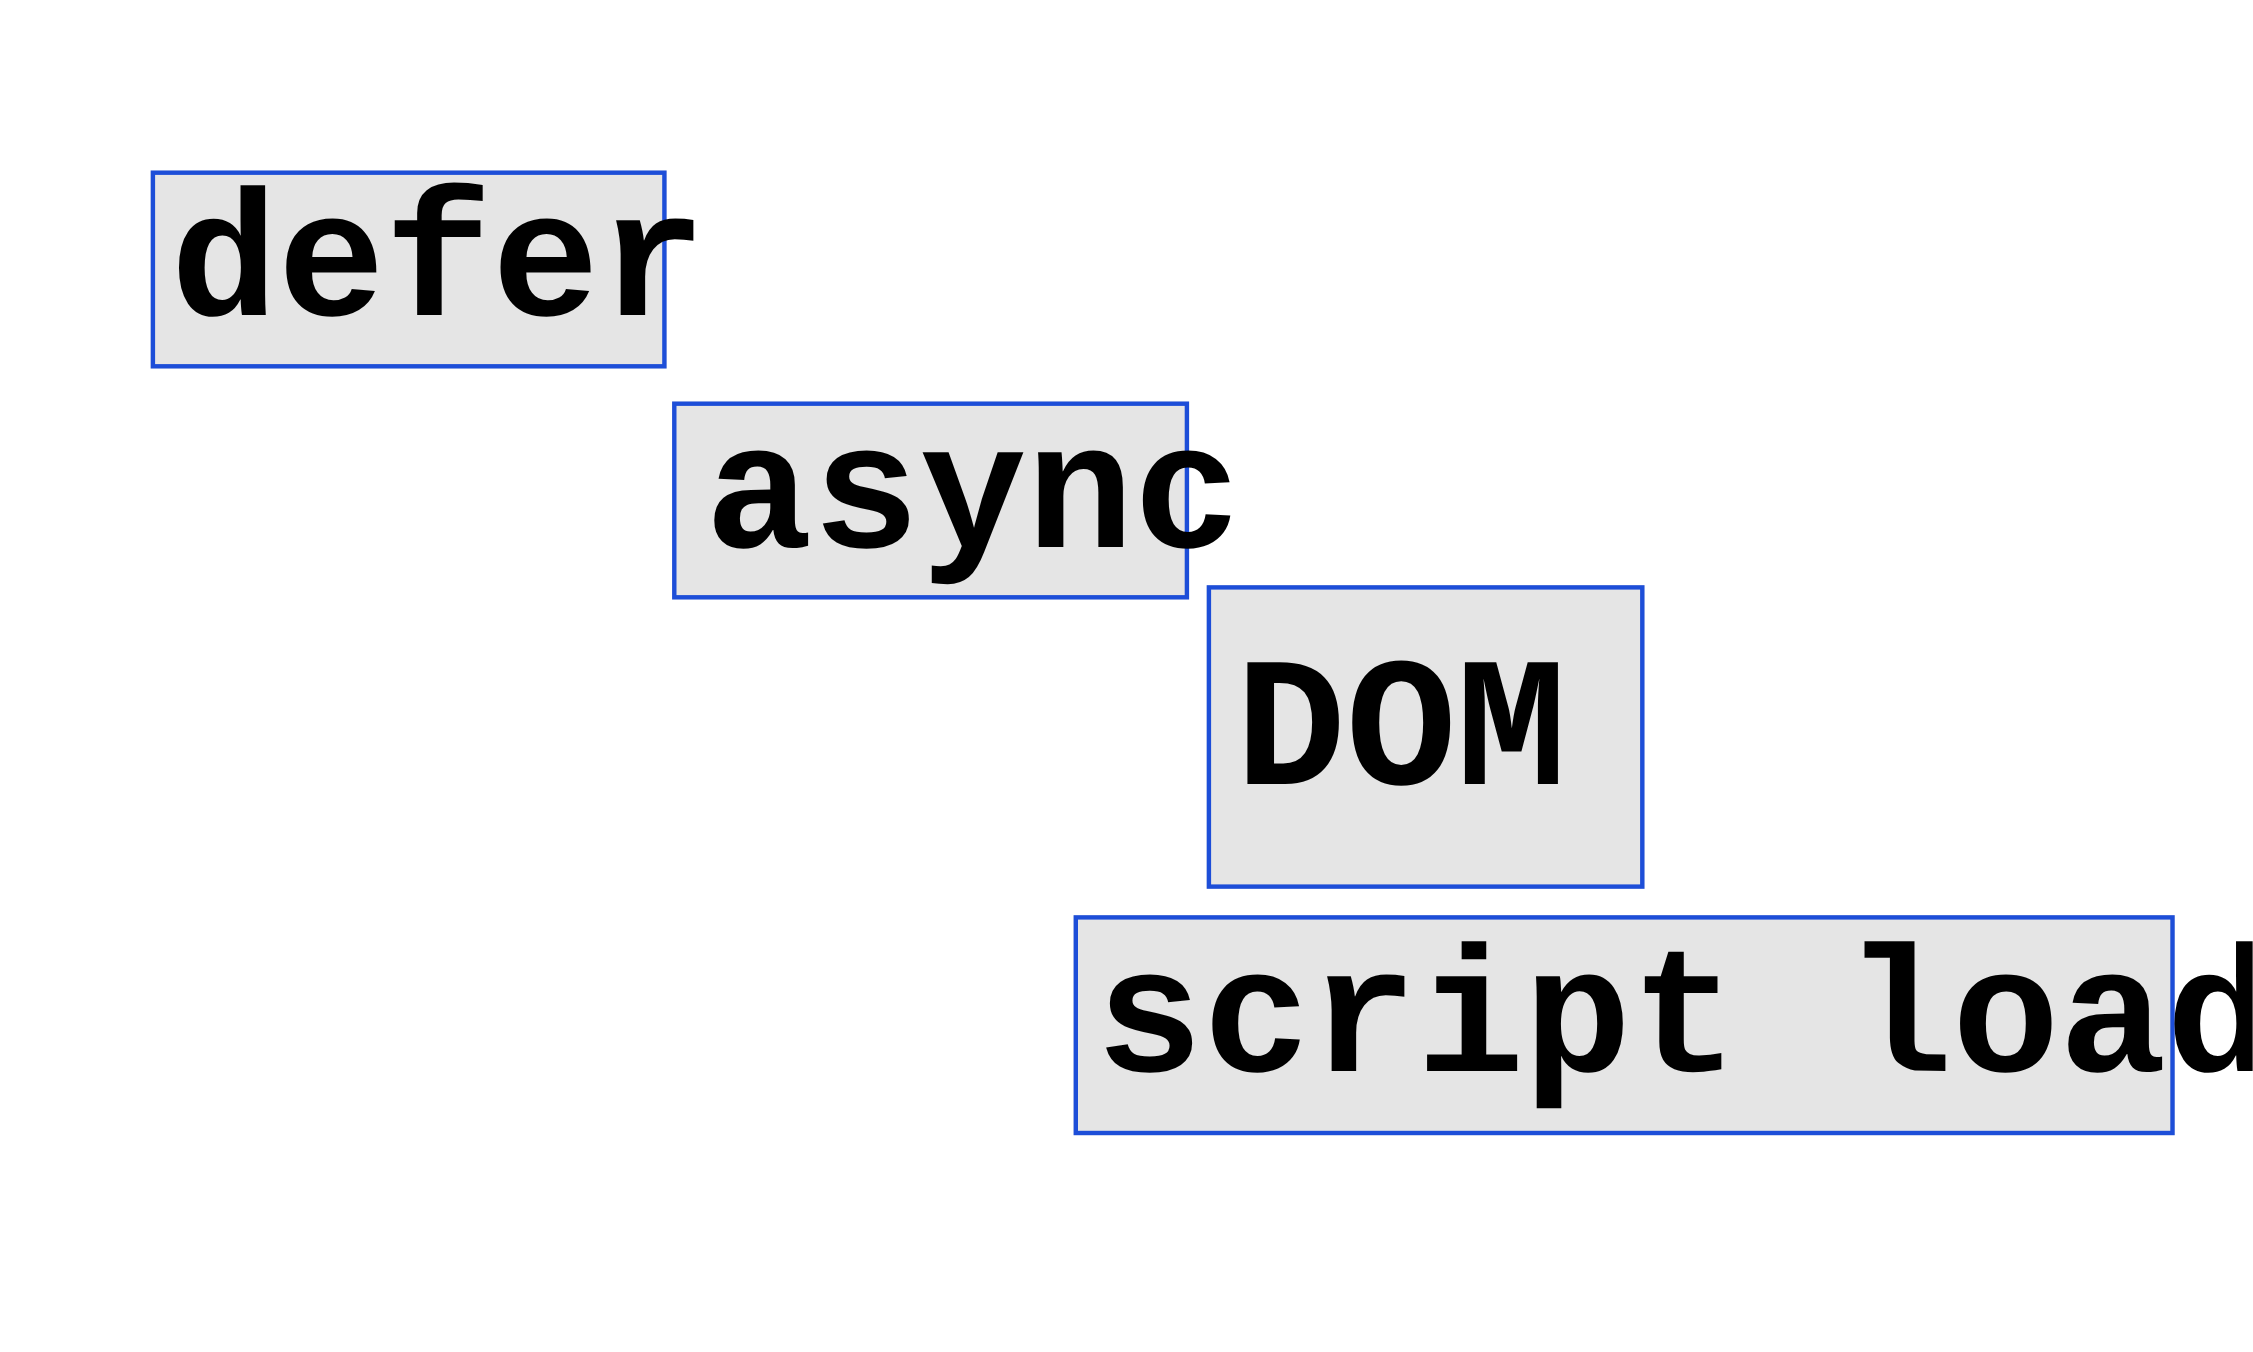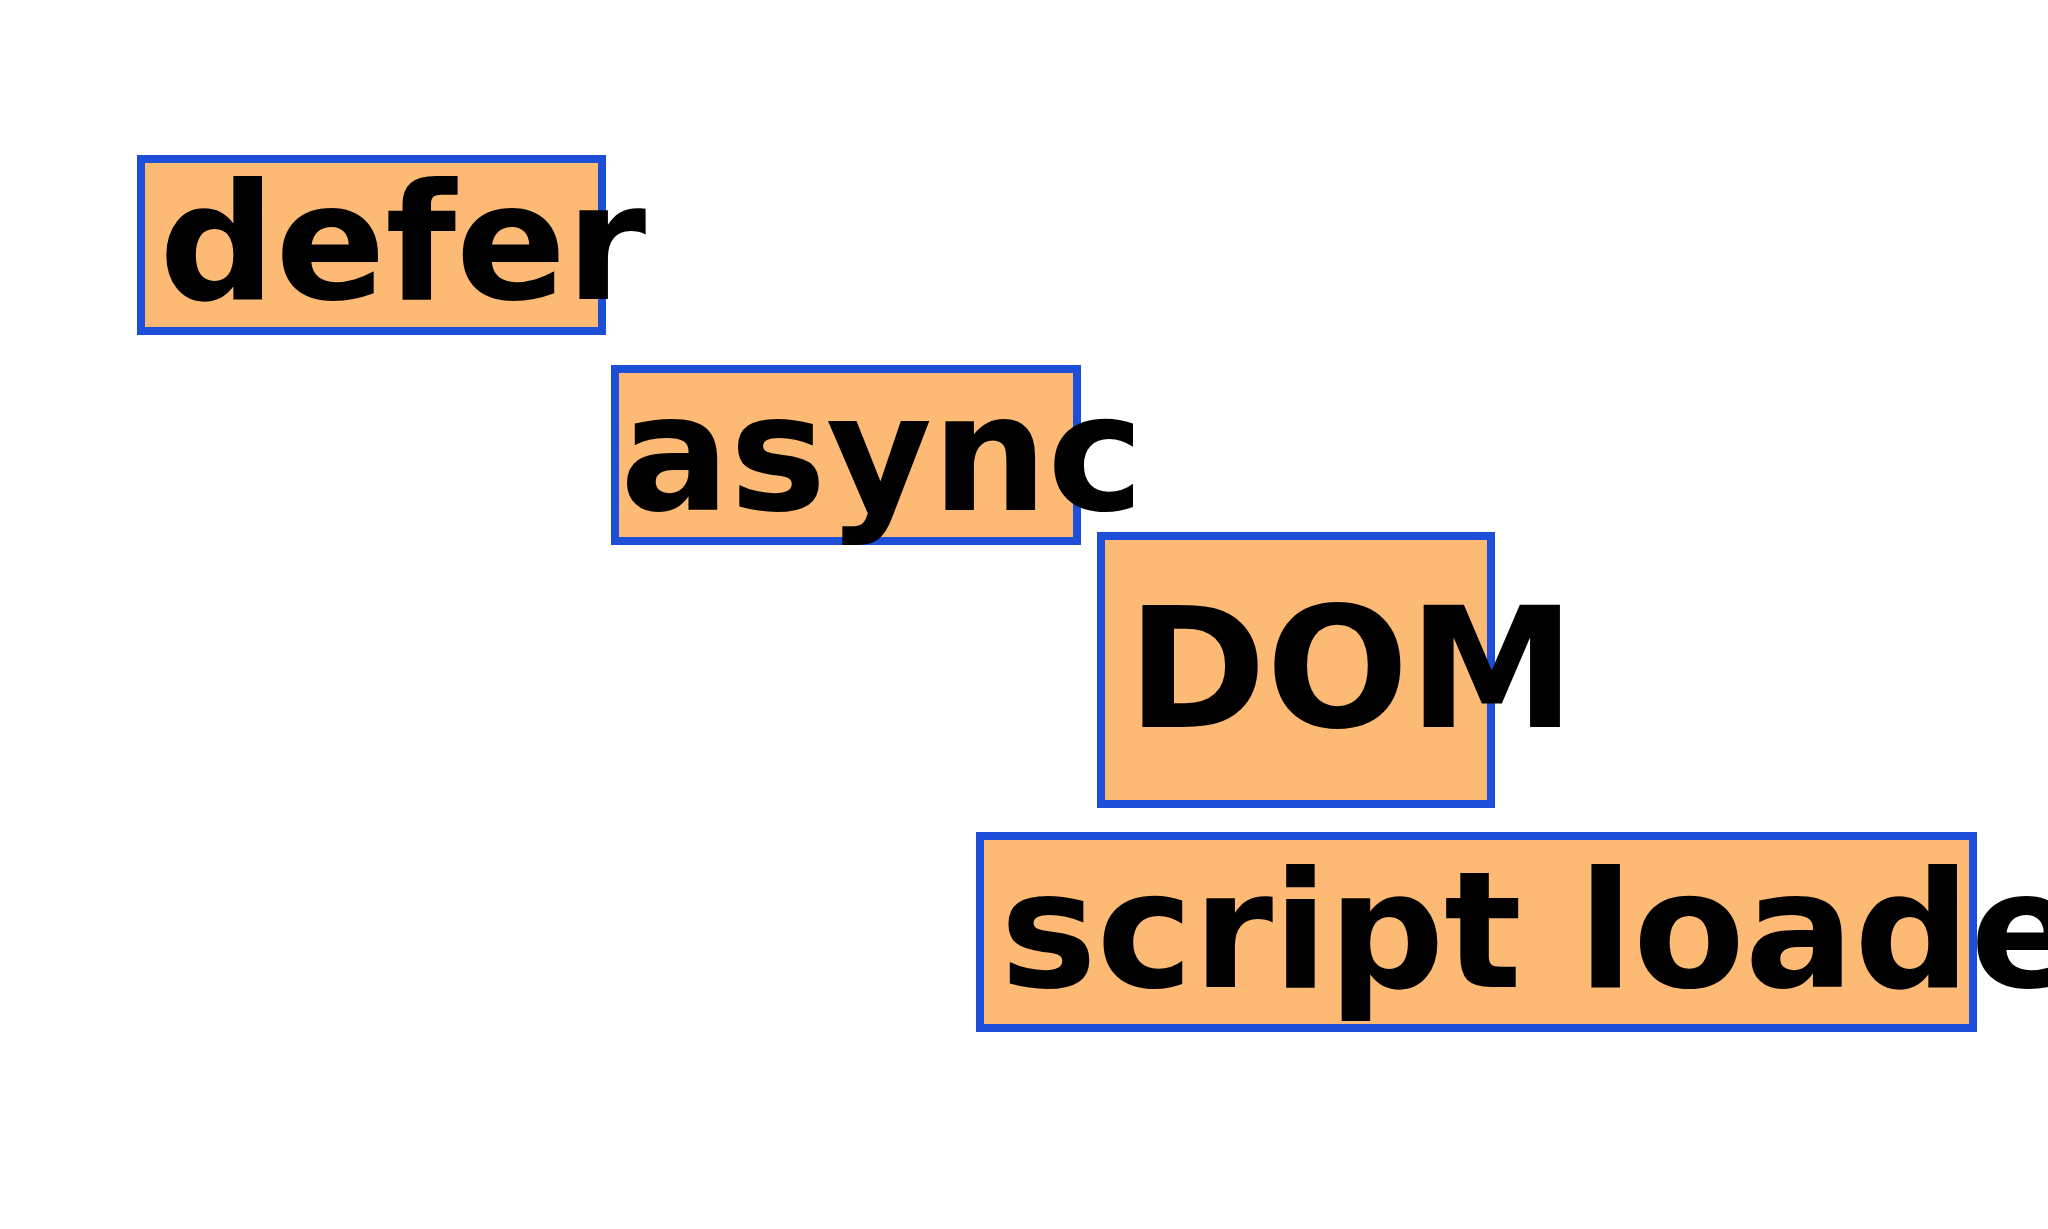--- a/index.html
+++ b/index.html
@@ -12,27 +12,28 @@
     position: relative;
     width: 2048px;
     height: 1229px;
     background: #ffffff;
     overflow: hidden;
     font-family: "DejaVu Sans", "Liberation Sans", sans-serif;
   }
   .term-box {
     position: absolute;
     box-sizing: border-box;
-    background: #fdba74;
-    border: 8px solid #1d4ed8;
+    background: #e5e5e5;
+    border: 4px solid #1d4ed8;
     display: flex;
     align-items: center;
     justify-content: flex-start;
     overflow: visible;
     white-space: nowrap;
+    font-family: Liberation Mono, monospace;
   }
   .term-label {
     display: block;
     color: #000000;
     font-weight: 700;
     line-height: 1;
     letter-spacing: -0.5px;
     white-space: nowrap;
   }
 
@@ -48,21 +49,21 @@
     font-size: 163px;
     margin-top: -6px;
   }
 
   
   #box-async {
     left: 611px;
     top: 365px;
     width: 470px;
     height: 180px;
-    padding-left: 1px;
+    padding-left: 26px;
   }
   #box-async .term-label {
     font-size: 163px;
     margin-top: -4px;
   }
 
   
   #box-dom {
     left: 1097px;
     top: 532px;

